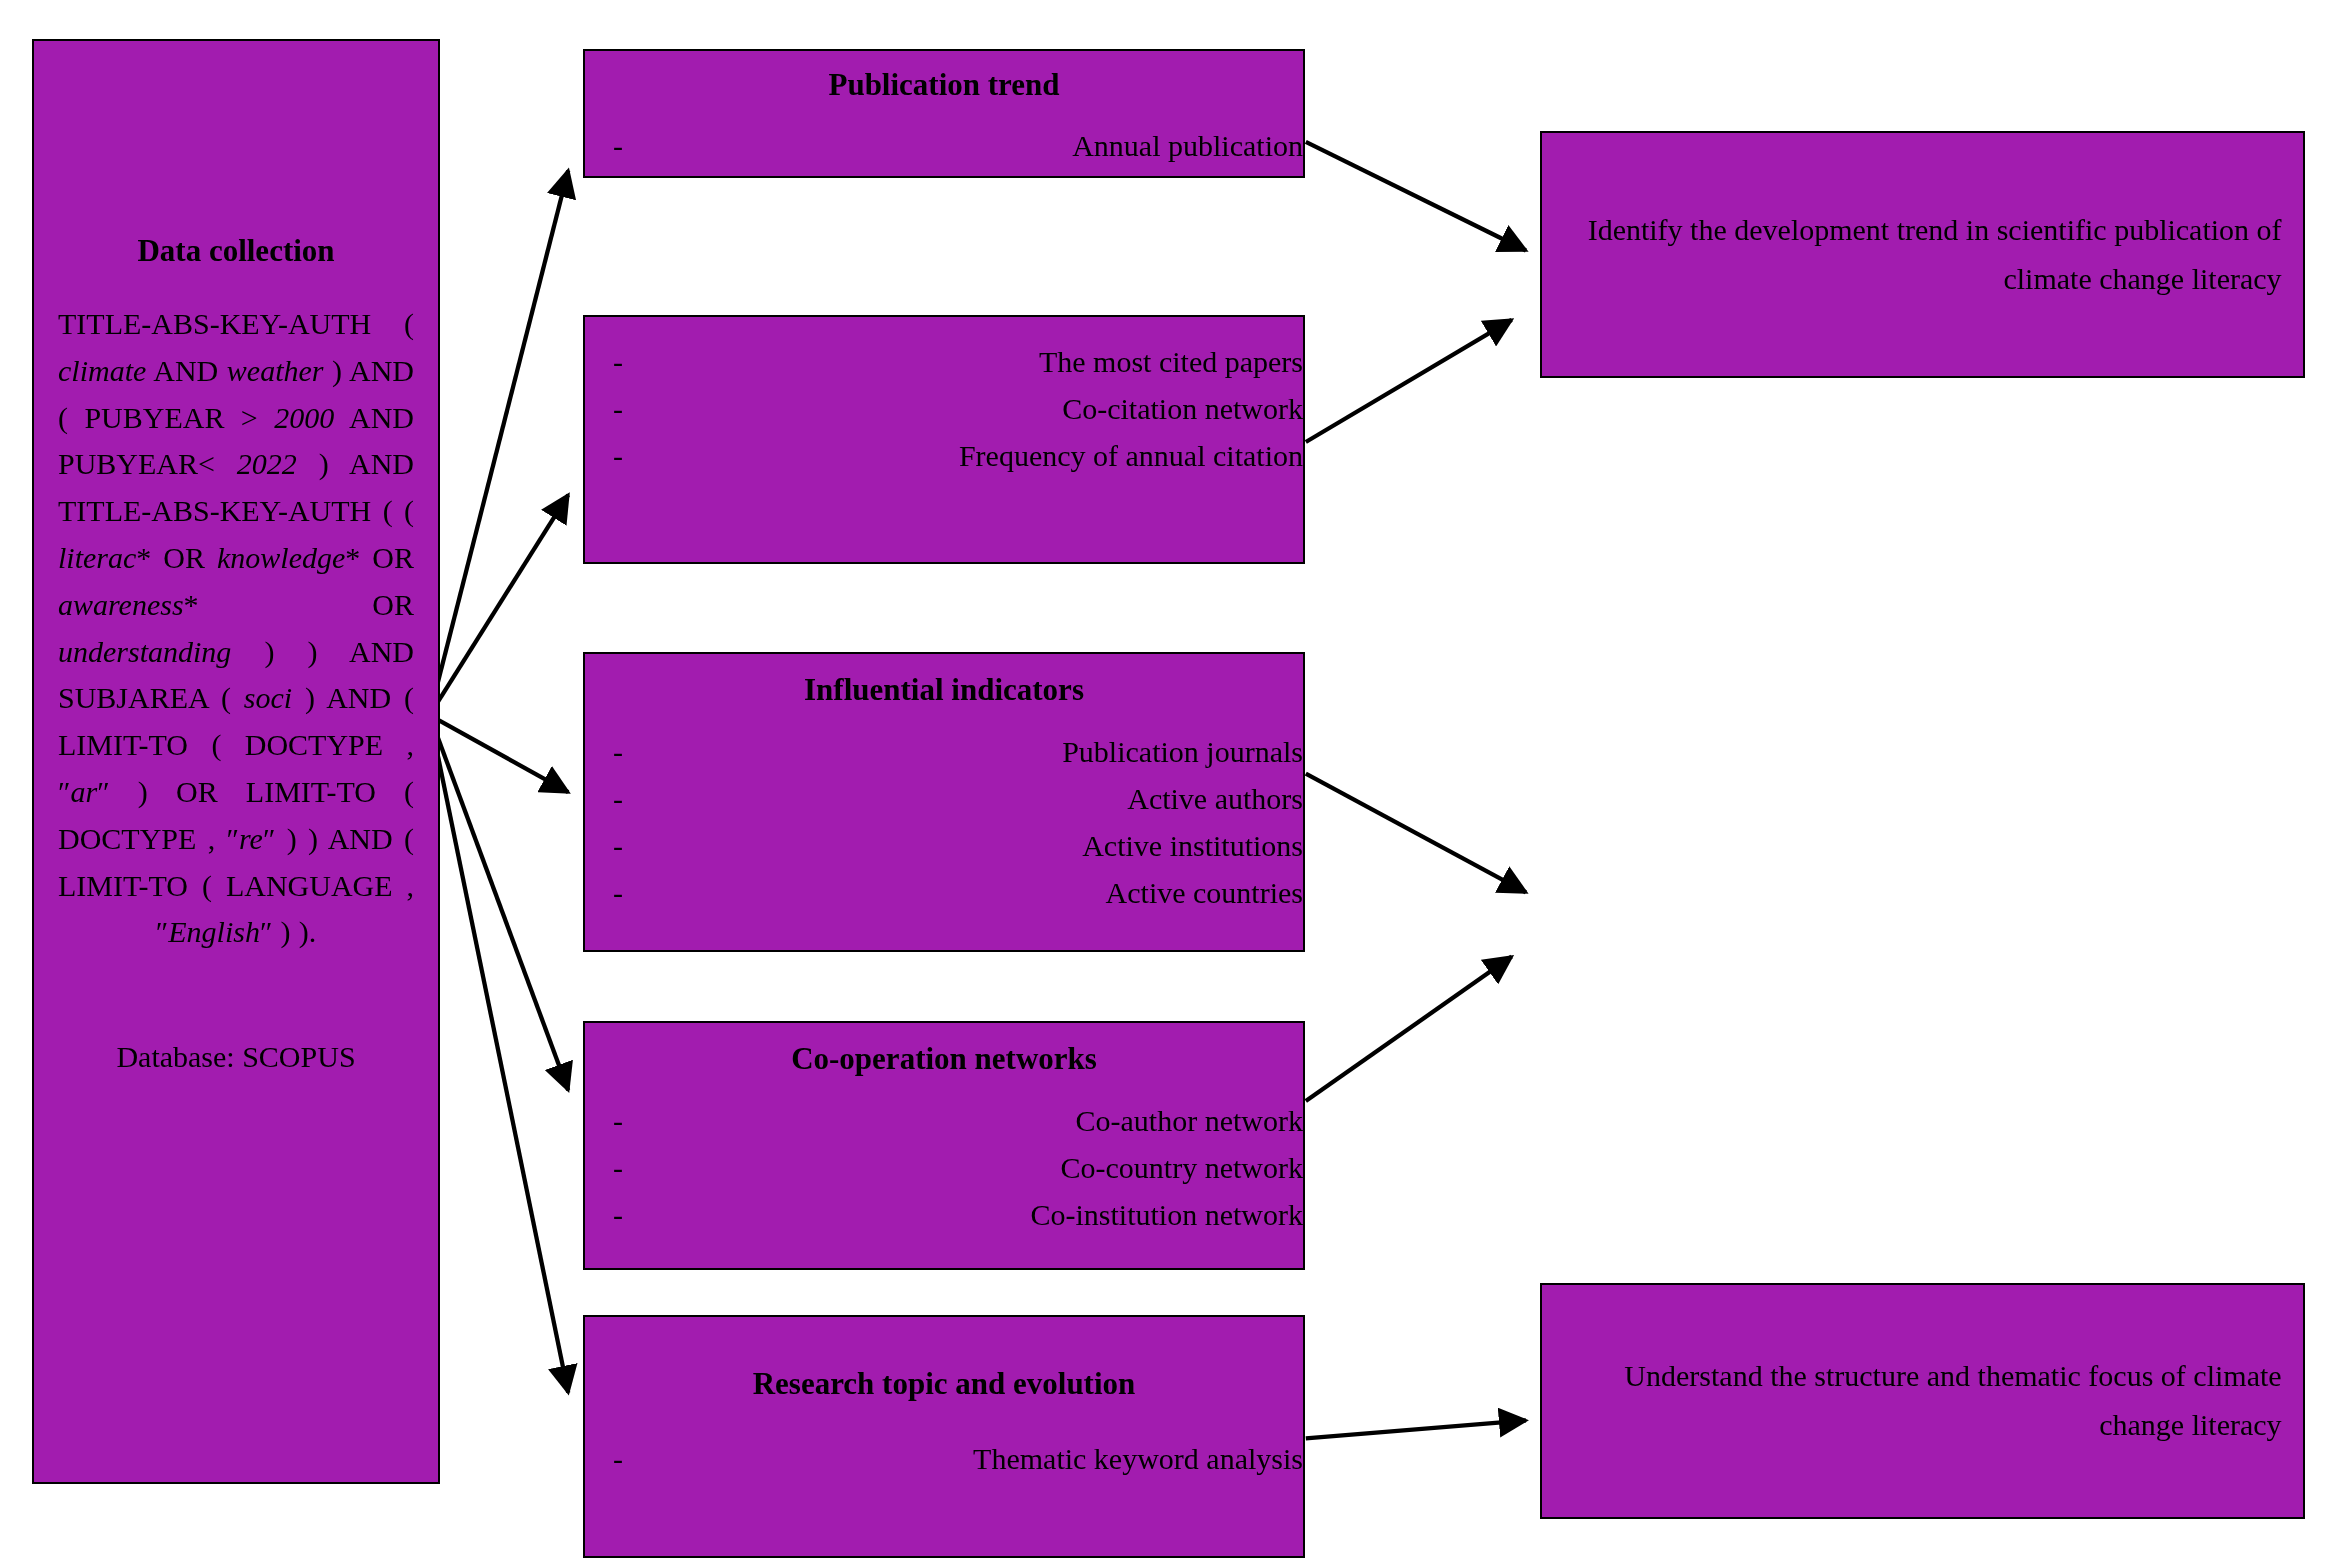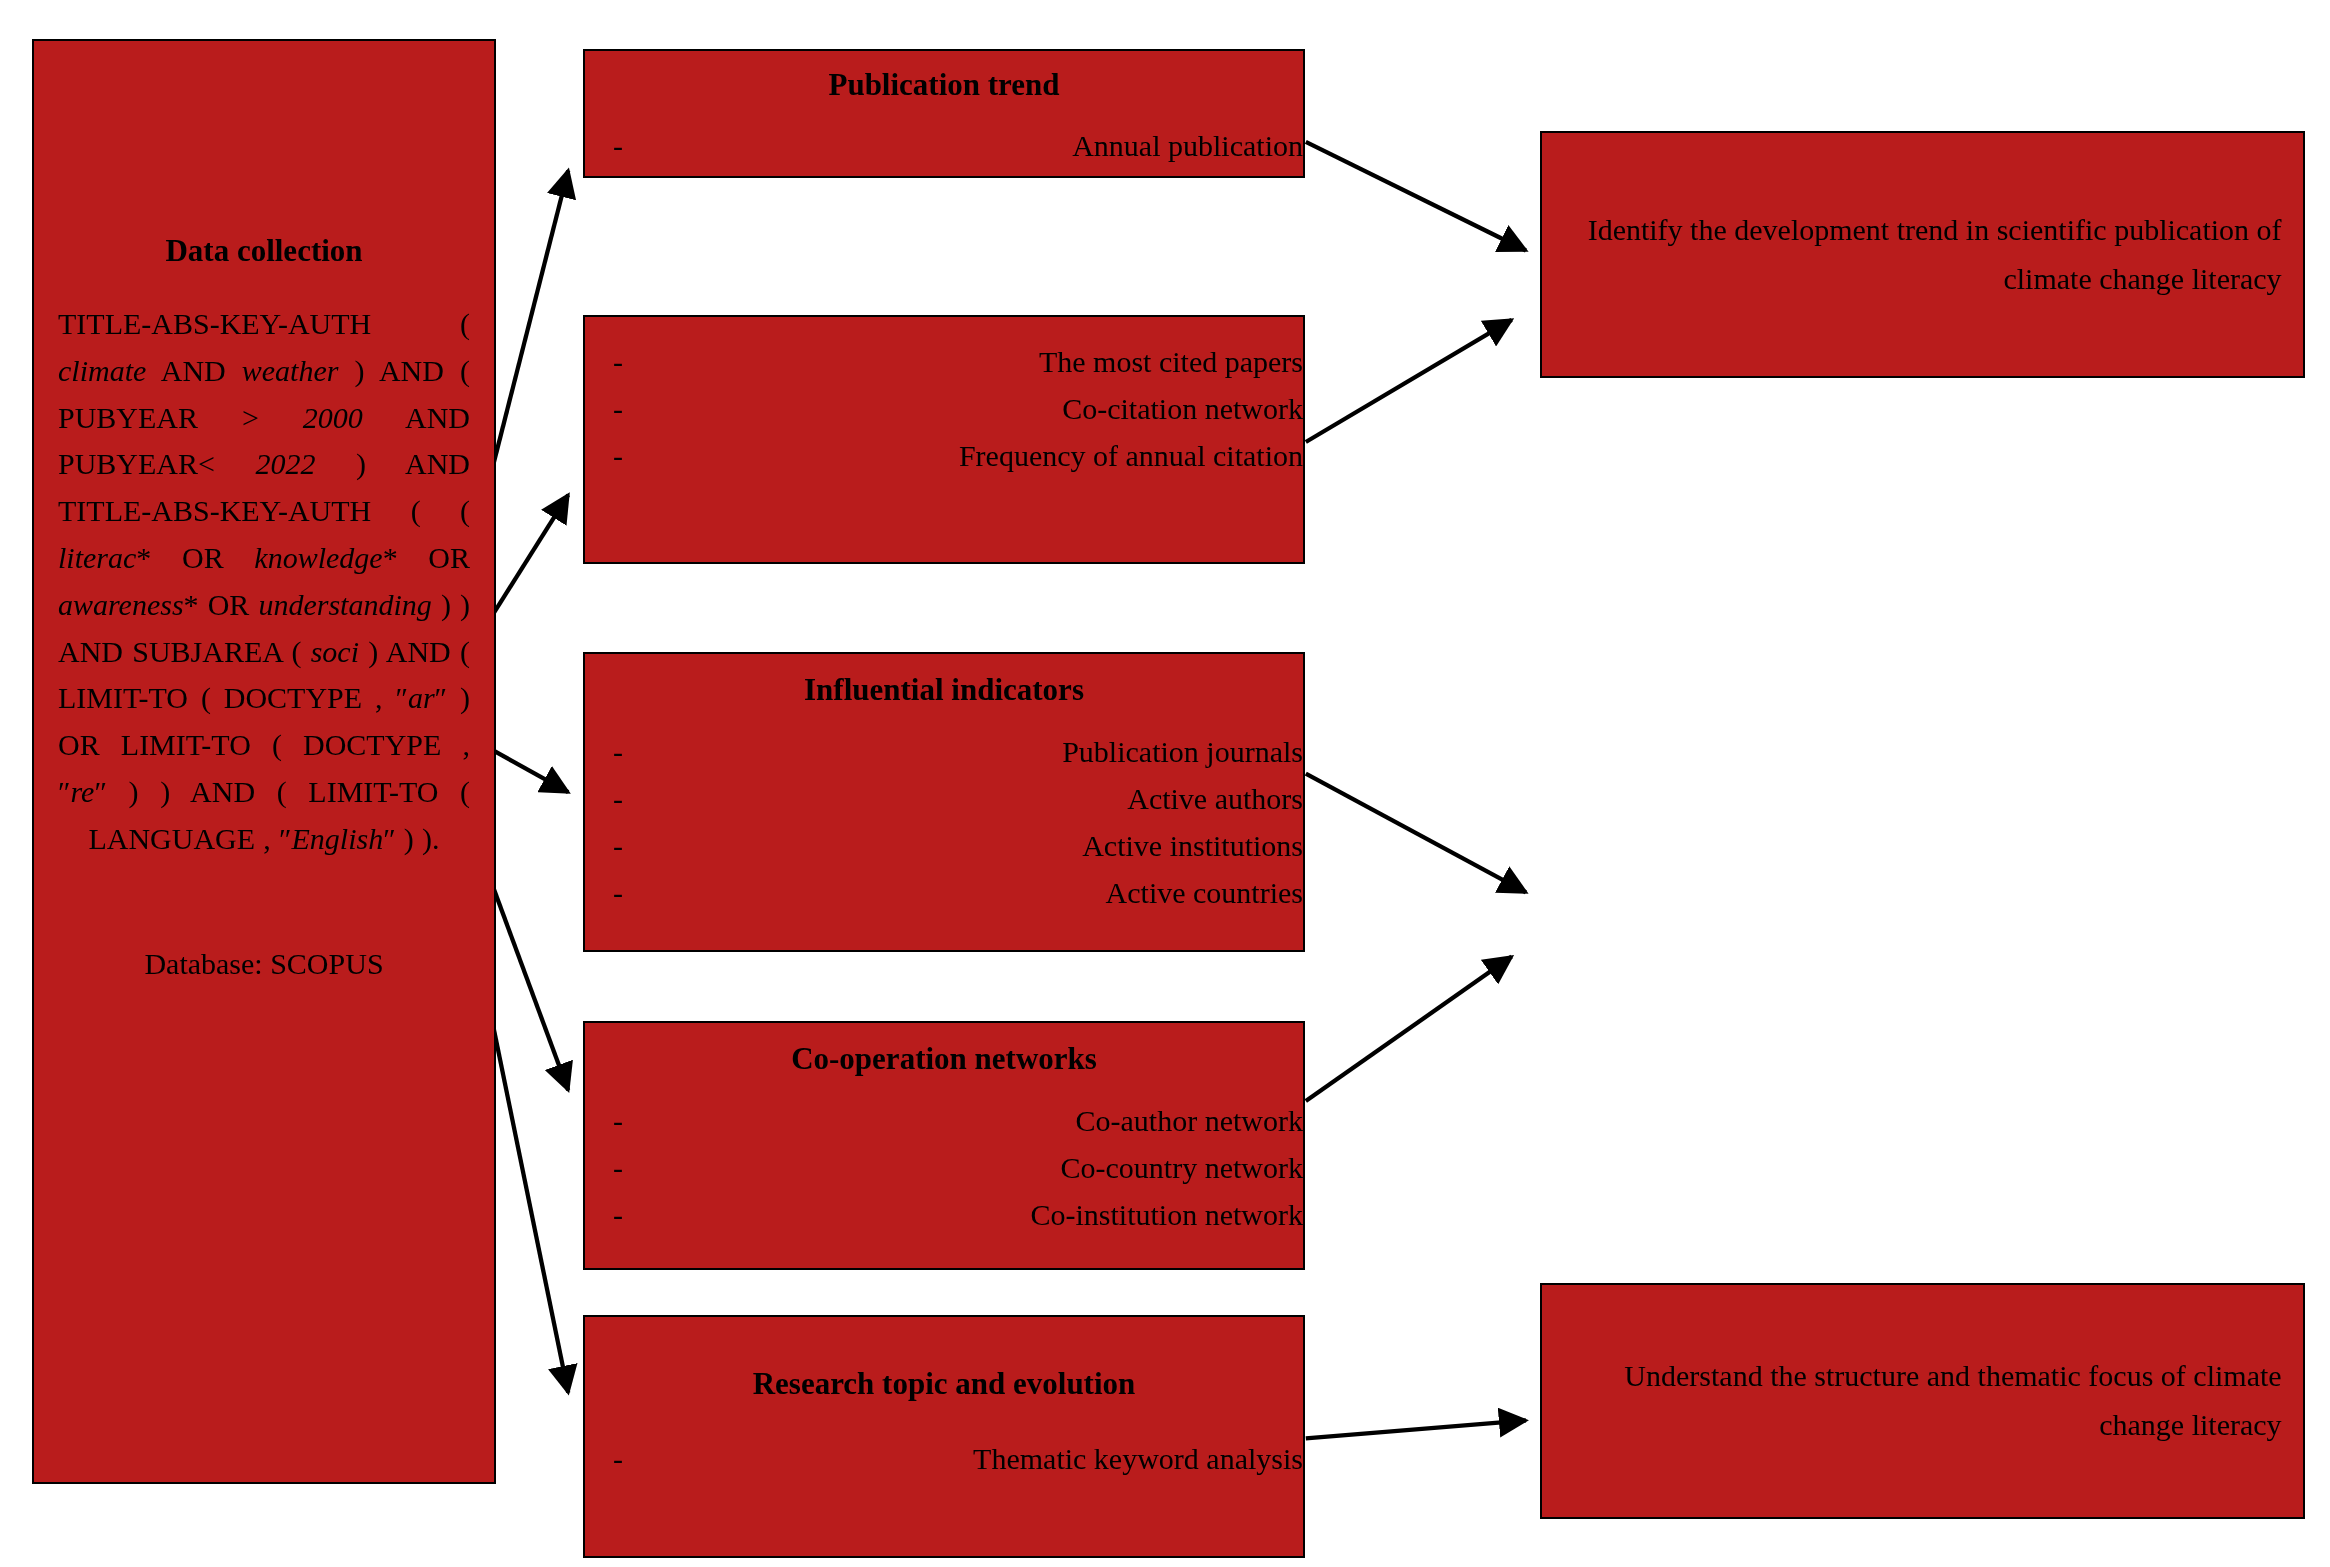--- a/index.html
+++ b/index.html
@@ -25,28 +25,28 @@
     left: 0;
     top: 0;
     width: 2330px;
     height: 1568px;
     pointer-events: none;
   }
   .node {
     position: absolute;
     box-sizing: border-box;
     border: 2.9px solid #000000;
-    background: #b91c1c;
+    background: #a21caf;
   }
 
   
   #data-collection {
     left: 32px;
     top: 39px;
-    width: 464px;
+    width: 408px;
     height: 1445px;
     padding: 15px;
   }
   #data-collection .dc-inner {
     position: absolute;
     left: 0;
     right: 0;
     top: 193px;
     padding: 0 24px;
   }

